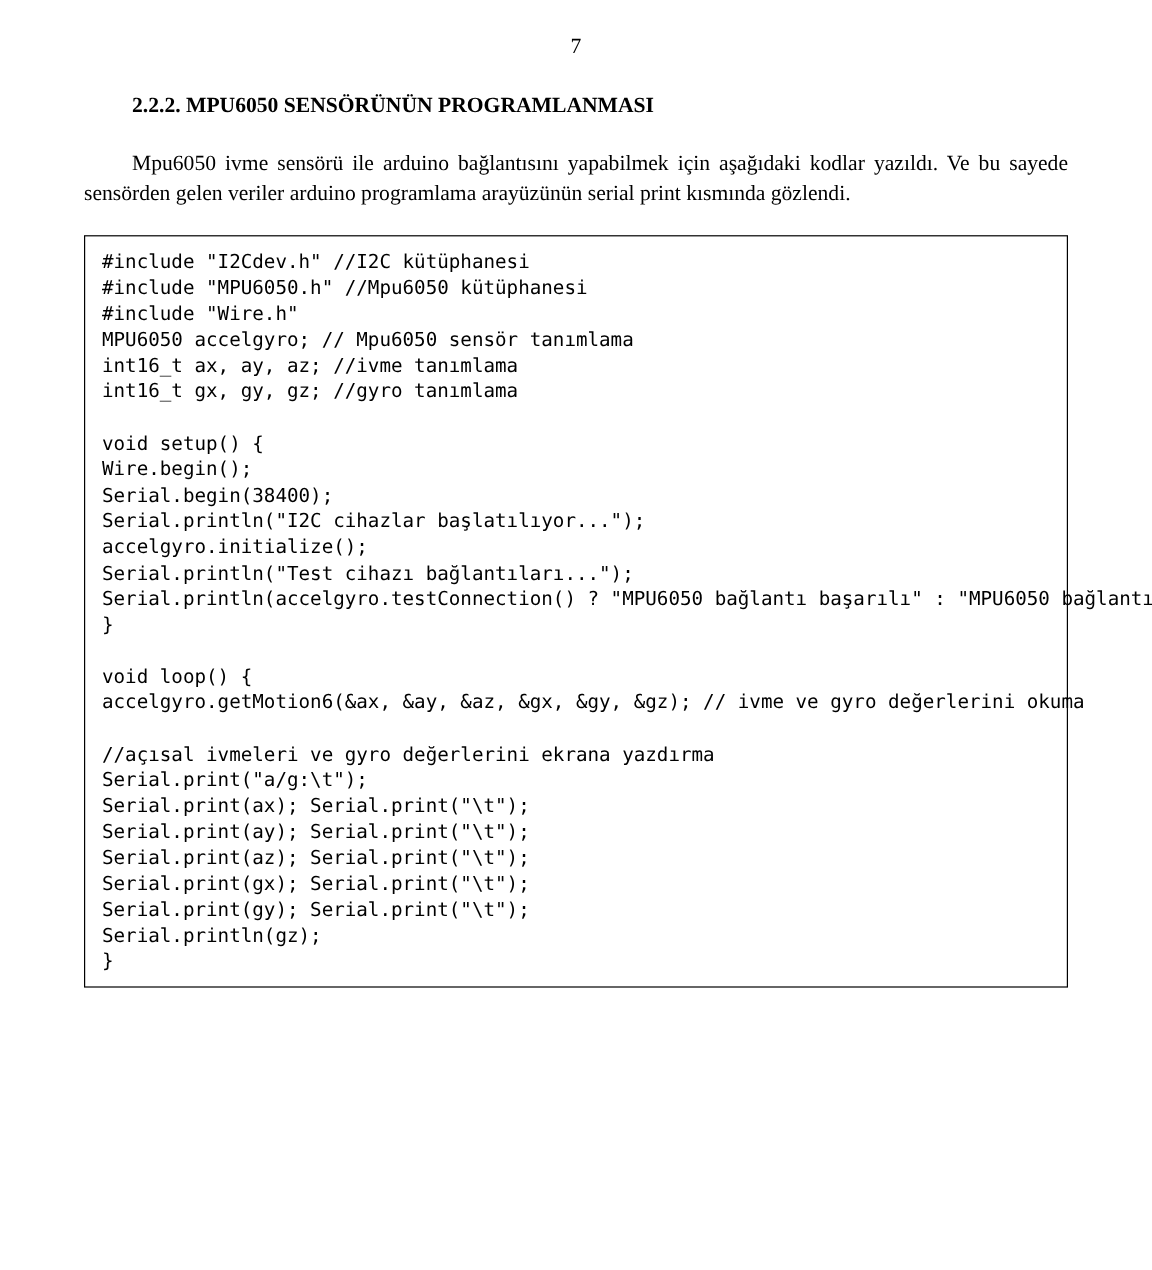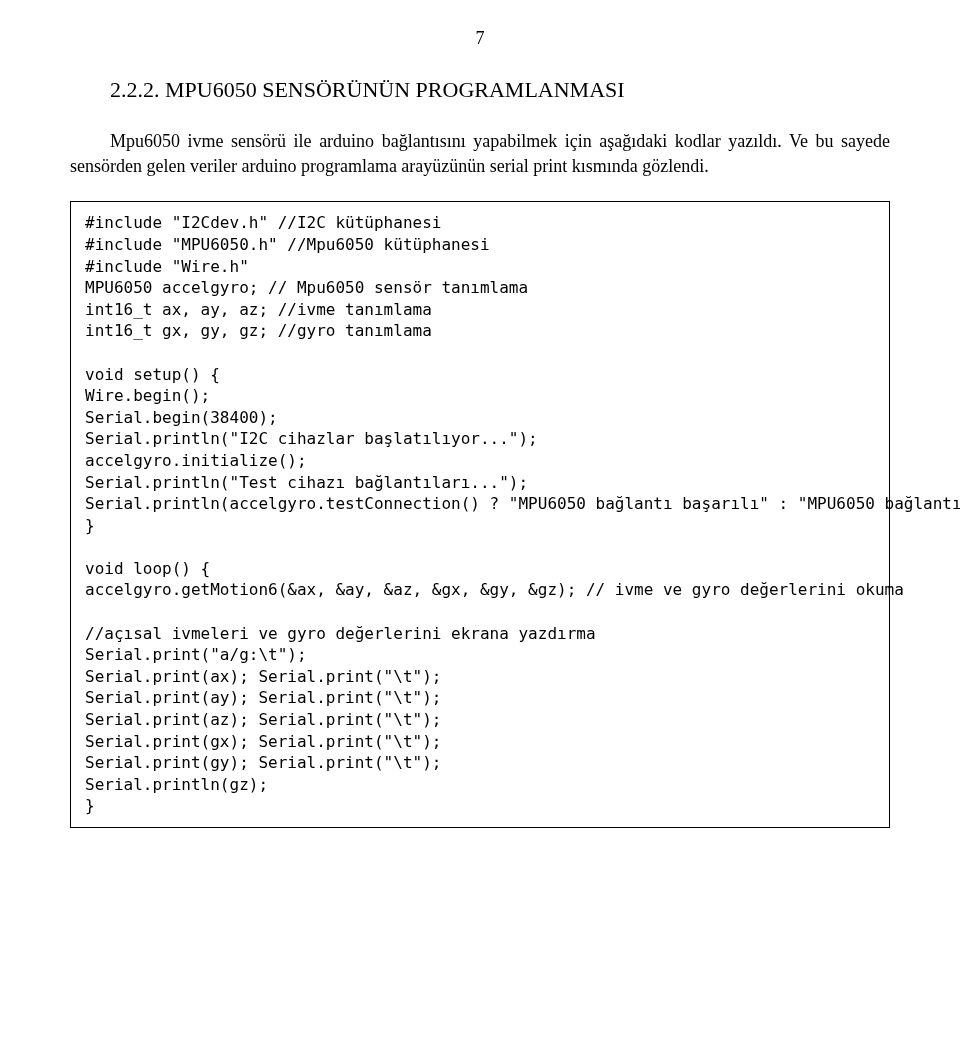--- a/index.html
+++ b/index.html
@@ -16,22 +16,22 @@
     padding: 28px 70px 40px 70px;
     box-sizing: border-box;
     position: relative;
   }
   .page-number {
     text-align: center;
     font-size: 18px;
     margin-bottom: 28px;
   }
   .section-heading {
-    font-size: 22px;
-    font-weight: normal;
+    font-size: 18px;
+    font-weight: bold;
     margin: 0 0 26px 0;
     text-indent: 40px;
   }
   .body-text {
     font-size: 18px;
     line-height: 1.4;
     margin: 0 0 22px 0;
     text-align: justify;
     font-family: Liberation Serif, serif;
   }

